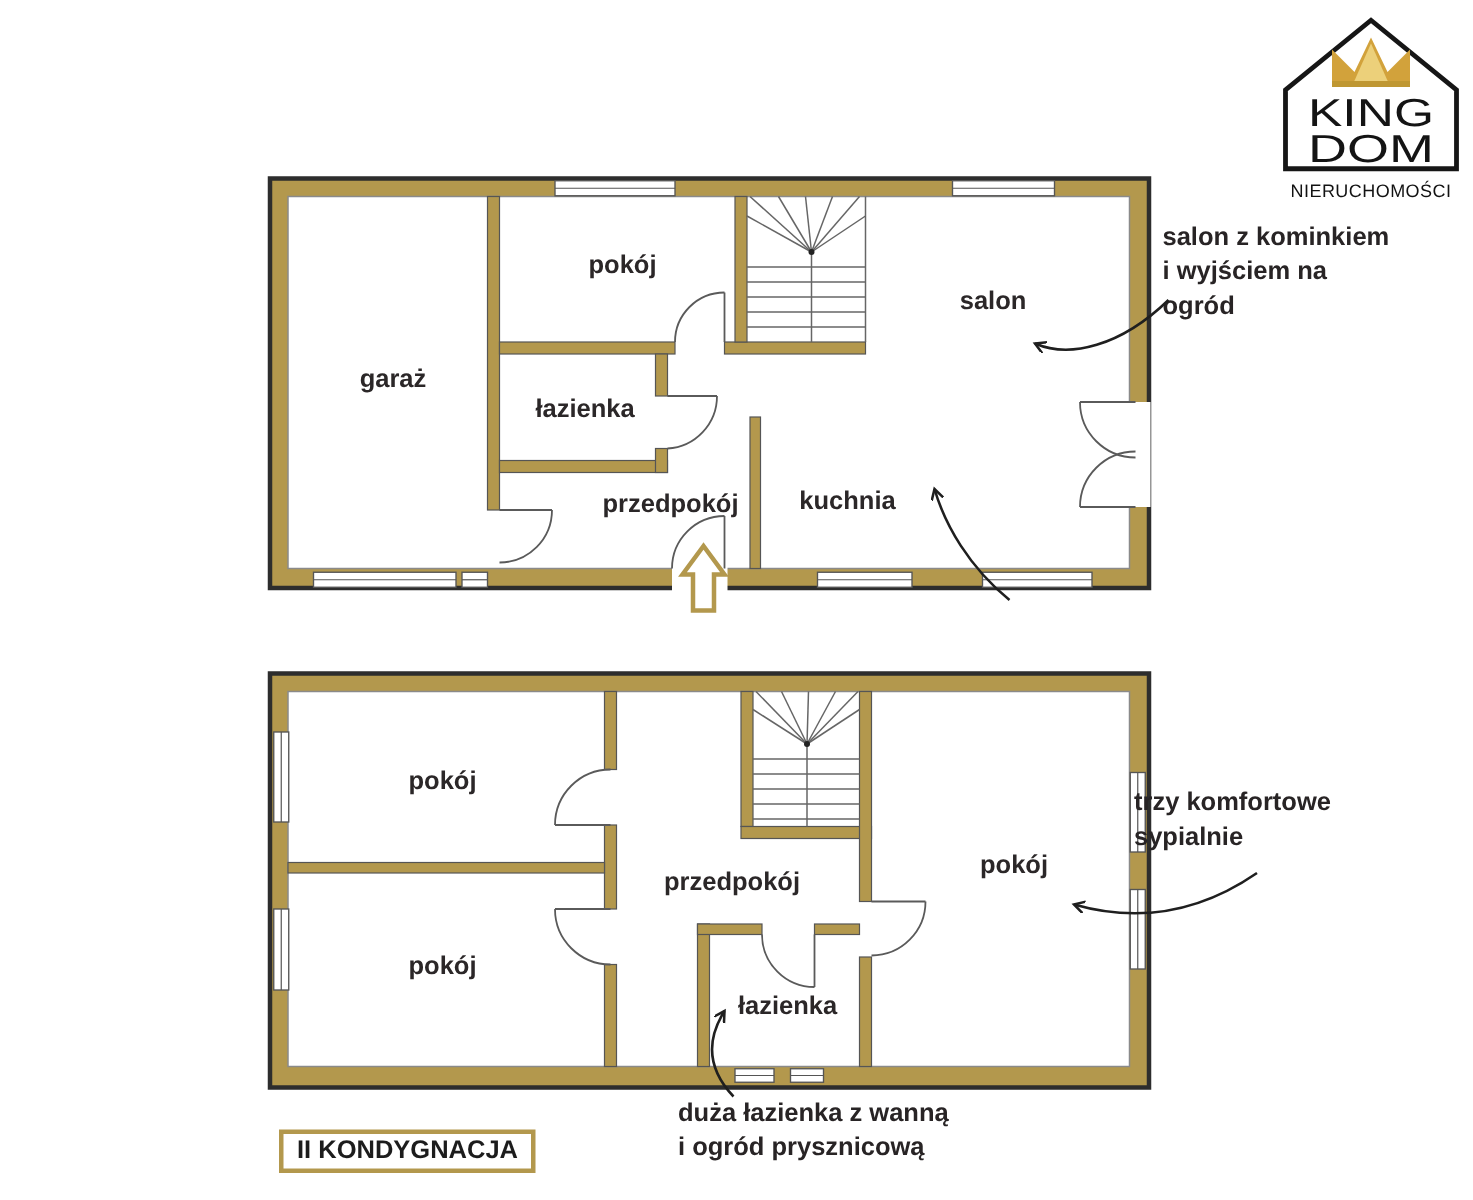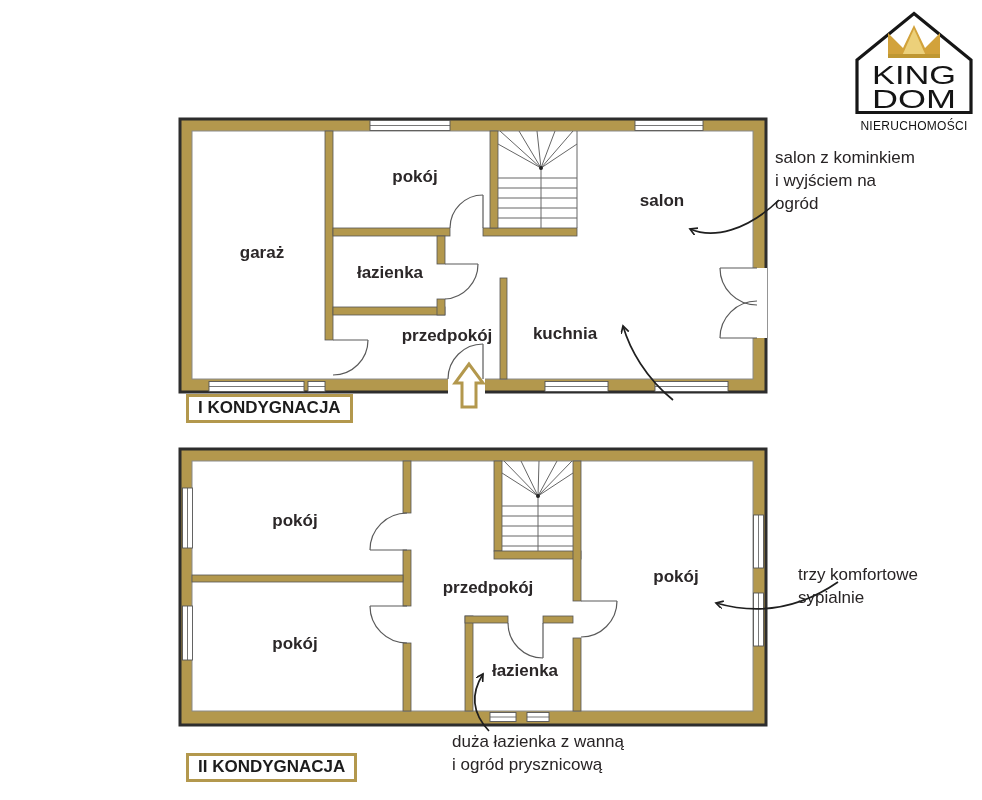--- a/index.html
+++ b/index.html
@@ -15,21 +15,21 @@
   .wall rect { fill:#b3984d; stroke:#555555; stroke-width:.8; }
   .gap { fill:#ffffff; stroke:none; }
   .win rect { fill:#ffffff; stroke:#555555; stroke-width:.9; }
   .win line { stroke:#555555; stroke-width:.8; }
   .door path, .door line { stroke:#5a5a5a; stroke-width:1.2; fill:none; }
   .stairs line { stroke:#666666; stroke-width:1; }
   .stairs circle { fill:#222222; }
   .thin { stroke:#777777; stroke-width:.9; }
   .plan text { font-size:17px; font-weight:600; fill:#2b2728; text-anchor:middle; }
   .floor-tag { position:absolute; background:#ffffff; border:3px solid #b3984d; color:#1c1c1c; font-weight:700; font-size:17px; padding:1px 9px 2px 9px; }
-  .note { position:absolute; font-size:17px; font-weight:400; line-height:23px; color:#282425; }
+  .note { position:absolute; font-size:17px; font-weight:700; line-height:23px; color:#282425; }
   .overlay { position:absolute; left:0; top:0; pointer-events:none; }
   .ann-arrow { fill:none; stroke:#1f1f1f; stroke-width:1.7; }
   .entr { fill:#ffffff; stroke:#b3984d; stroke-width:3; }
 </style>
 </head>
 <body>
 
 <div class="page">
 
 
@@ -131,23 +131,20 @@
     </g>
 
     <text x="84" y="142">garaż</text>
     <text x="237" y="66">pokój</text>
     <text x="212" y="162">łazienka</text>
     <text x="269" y="225">przedpokój</text>
     <text x="387" y="223">kuchnia</text>
     <text x="484" y="90">salon</text>
   </svg>
 
-  <div class="floor-tag" style="left:186px; top:394px;">
-    <span>I KONDYGNACJA</span>
-  </div>
 
   <svg class="plan" style="left:178px; top:446px;" width="590" height="284" viewBox="0 0 590 284">
     <rect class="shell" x="2" y="3" width="586" height="276"></rect>
     <rect class="inner" x="14" y="15" width="561" height="250"></rect>
 
     <g class="wall">
       <rect x="225" y="15" width="8" height="52"></rect>
       <rect x="225" y="104" width="8" height="56"></rect>
       <rect x="225" y="197" width="8" height="68"></rect>
       <rect x="14" y="129" width="211" height="7"></rect>
@@ -230,21 +227,21 @@
     <span>II KONDYGNACJA</span>
   </div>
 
   <div class="note" style="left:775px; top:146px;">
     <div>salon z kominkiem</div>
     <div>i wyjściem na</div>
     <div>ogród</div>
   </div>
 
 
-  <div class="note" style="left:798px; top:523px;margin-top:40px;">
+  <div class="note" style="left:756px; top:523px;">
     <div>trzy komfortowe</div>
     <div>sypialnie</div>
   </div>
 
   <div class="note" style="left:452px; top:730px;">
     <div>duża łazienka z wanną</div>
     <div>i ogród prysznicową</div>
   </div>
 
   <svg class="overlay" width="982" height="800" viewBox="0 0 982 800">

